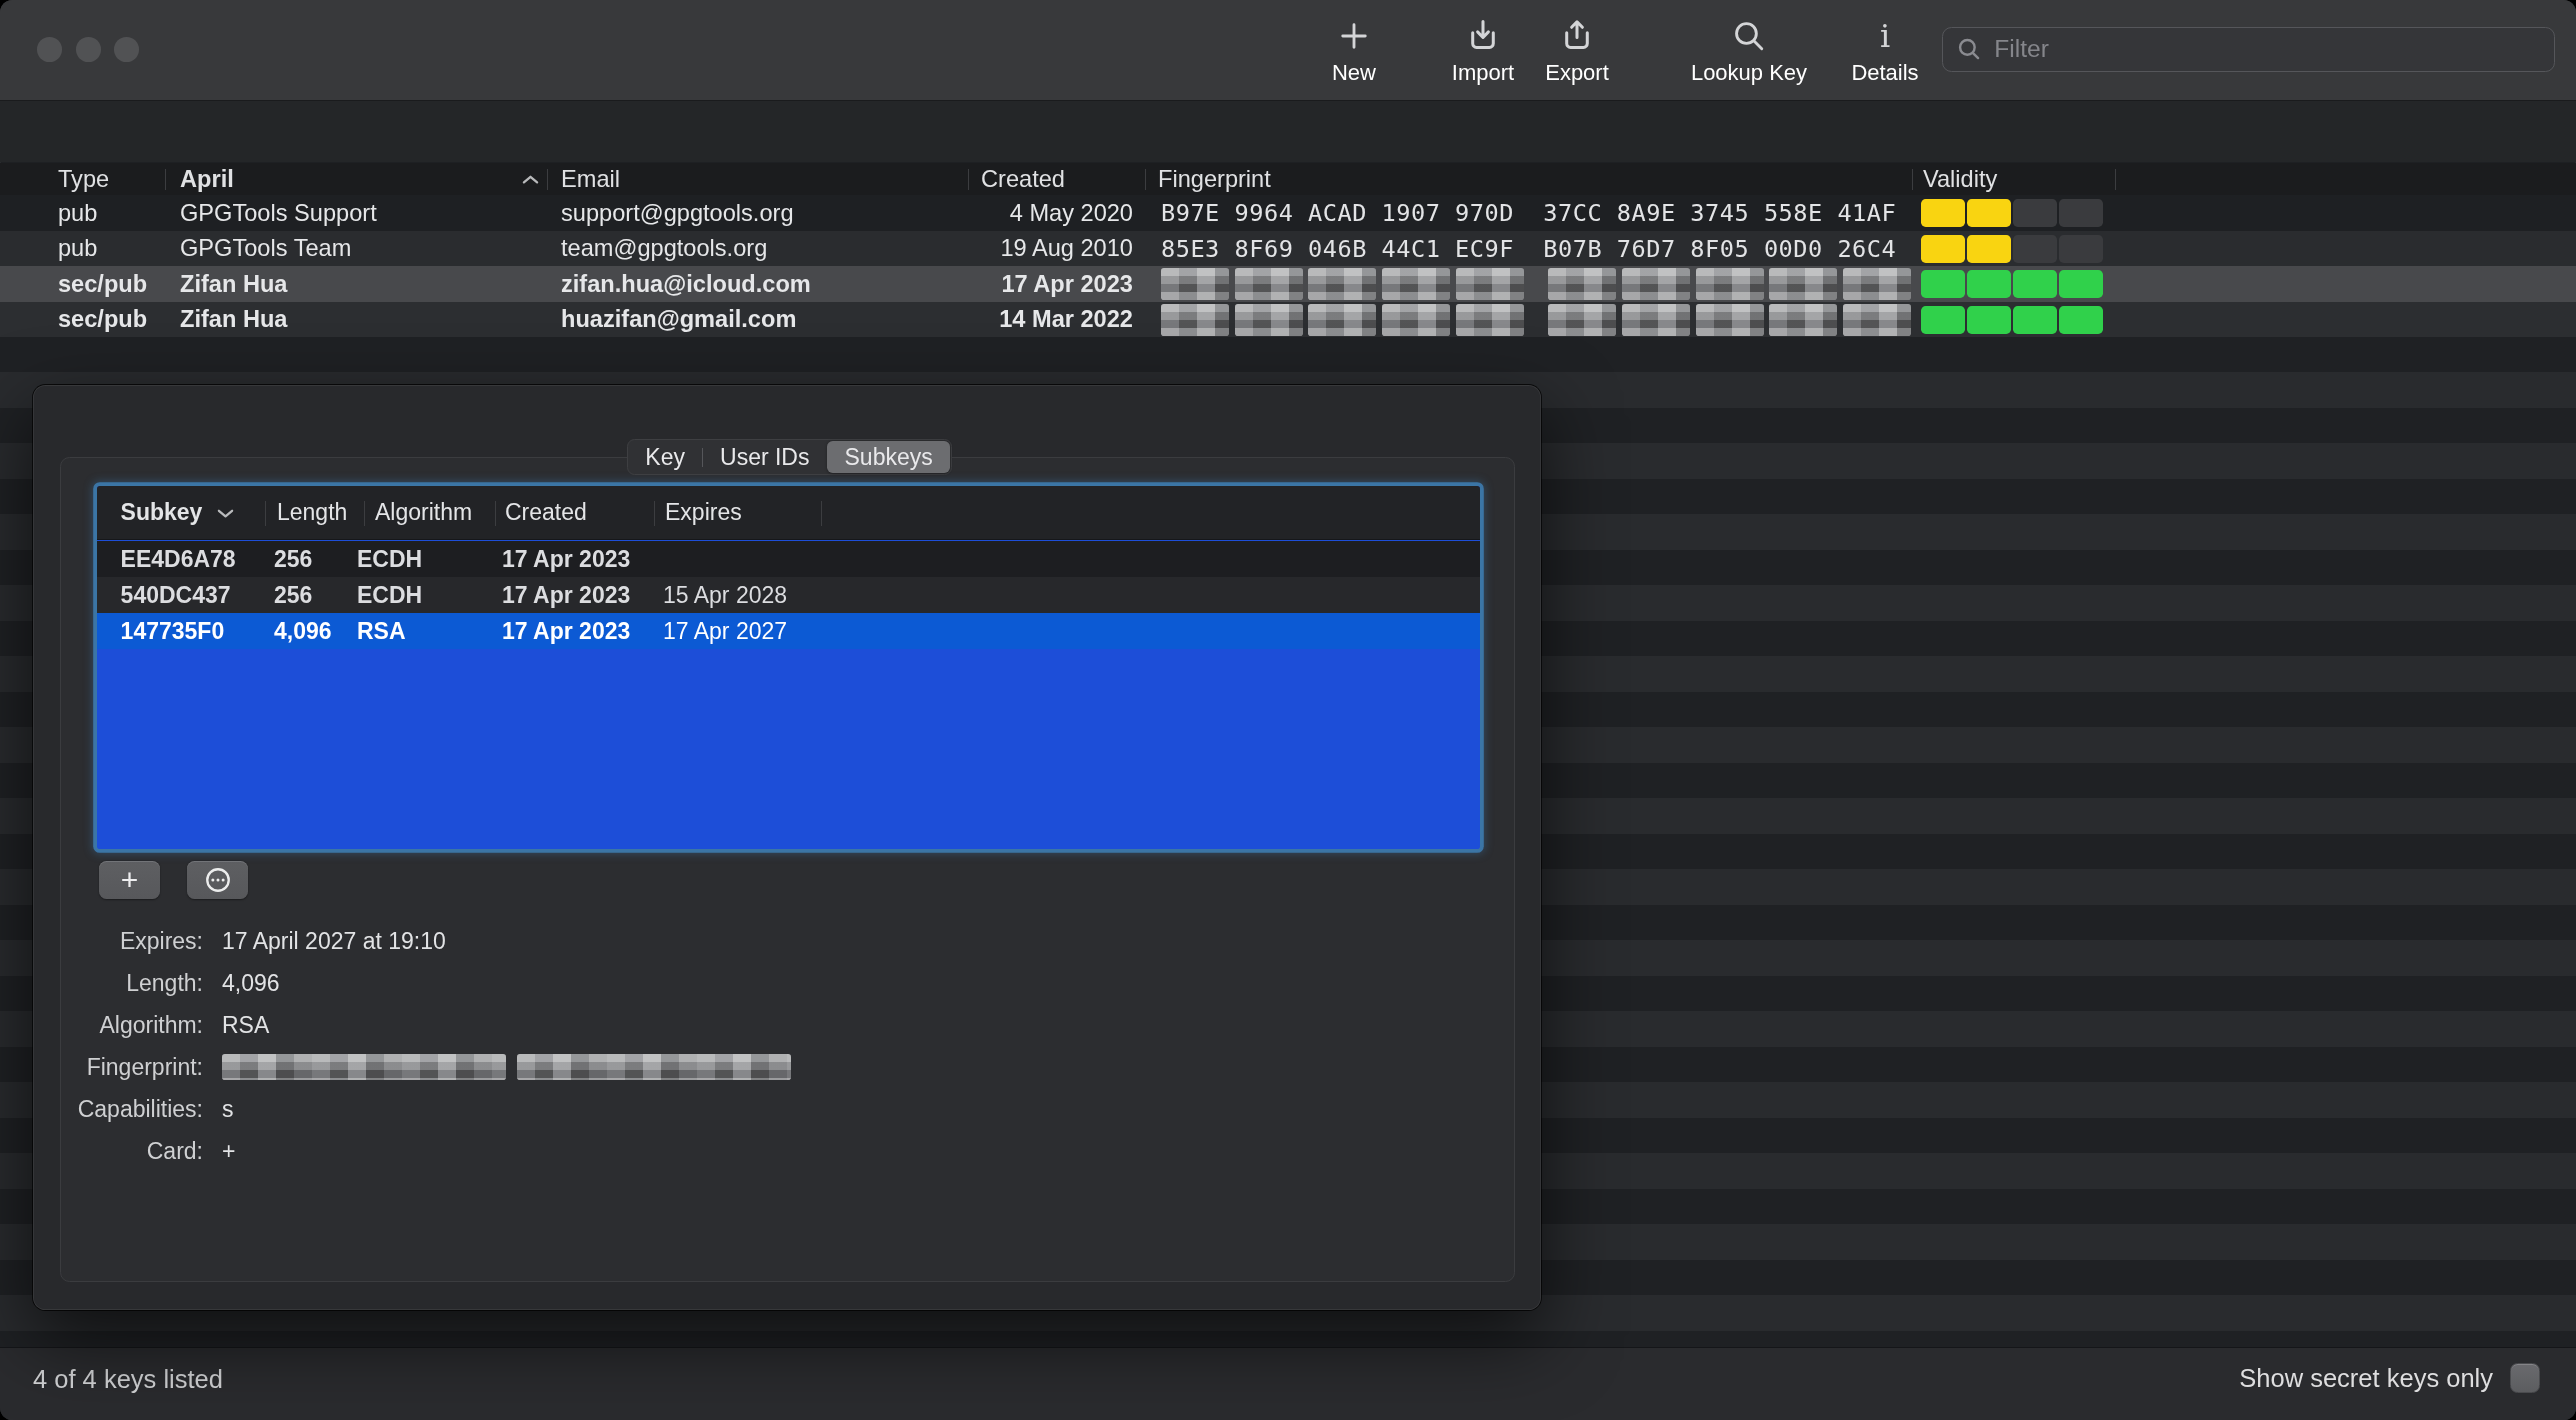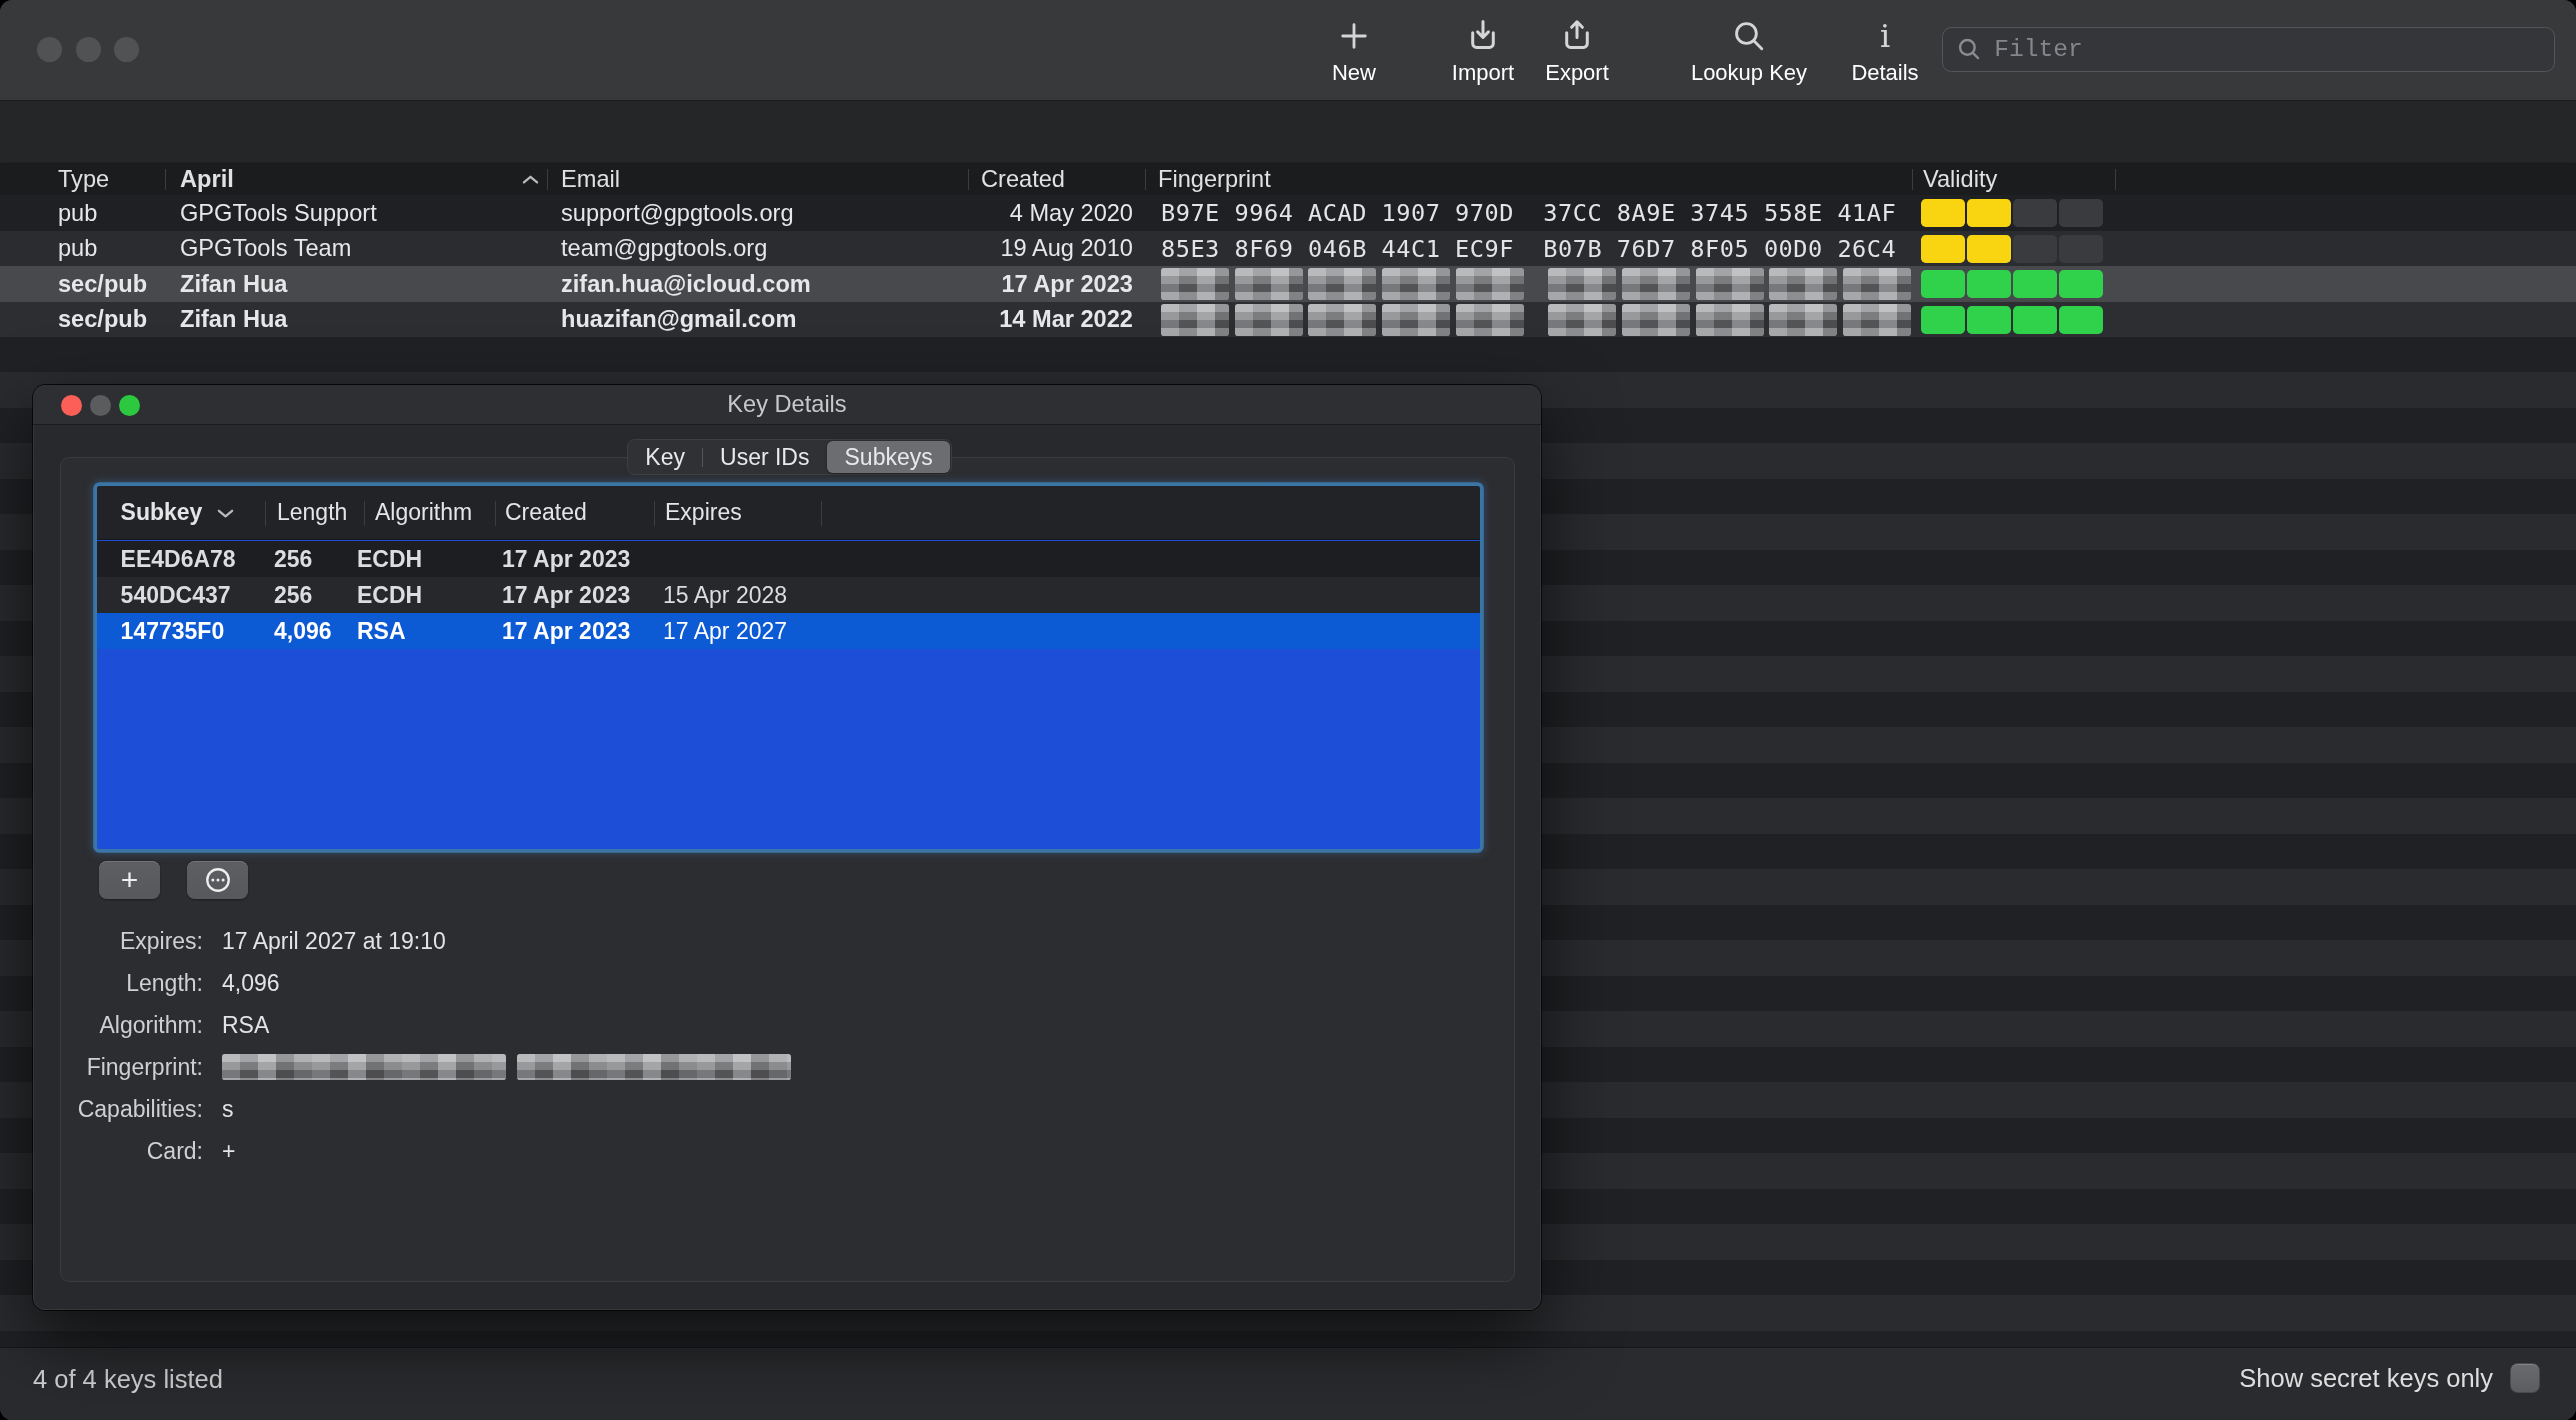--- a/index.html
+++ b/index.html
@@ -15,21 +15,21 @@
   .light{position:absolute;top:37px;width:24.6px;height:24.6px;border-radius:50%;background:#515254;}
   .tb-item{position:absolute;top:13.2px;width:142px;text-align:center;color:#d6d7d9;}
   .tb-item .ic{height:45px;display:flex;align-items:center;justify-content:center;}
   .tb-item .lb{font-size:22px;color:#ffffff;margin-top:1.9px;}
   .tb-item svg{stroke:#d4d5d7;fill:none;stroke-width:1.9;stroke-linecap:round;stroke-linejoin:round;}
   .info-i{font-family:"DejaVu Serif",serif;font-size:32px;font-style:normal;color:#d4d5d7;line-height:1;}
   #filter-field{position:absolute;left:1942px;top:26.5px;width:613px;height:45px;border-radius:9.5px;
       border:1.9px solid #55565a;background:#353639;display:flex;align-items:center;box-sizing:border-box;padding:0 13.2px;}
   #filter-field svg{stroke:#8a8b90;fill:none;stroke-width:2.2;stroke-linecap:round;}
   #filter-input{flex:1;margin-left:9.5px;background:transparent;border:none;outline:none;color:#eab308;
-      font-size:24.6px;font-family:Liberation Mono, monospace;}
+      font-size:24.6px;font-family:Liberation Sans, sans-serif;}
   #filter-input::placeholder{color:#85868b;}
 
   
   #gapband{position:absolute;left:0;top:101px;width:100%;height:61px;background:#242628;}
   #mt-header{position:absolute;left:0;top:163px;width:100%;height:32px;background:#1b1c1e;border-bottom:1.9px solid #121316;}
   .hcell{position:absolute;top:0;height:100%;display:flex;align-items:center;font-size:23.6px;color:#e0e1e3;}
   .hsep{position:absolute;top:5.7px;height:21px;width:0.9px;background:#3c3d40;}
   .sort-ch{margin-left:13.2px;}
   .sort-ch svg{stroke:#b9babc;fill:none;stroke-width:2.4;stroke-linecap:round;stroke-linejoin:round;}
 
@@ -273,26 +273,20 @@
 
   <div id="statusbar">
     <div id="status-left">4 of 4 keys listed</div>
     <div id="status-right">
       <span class="lbl">Show secret keys only</span>
       <div id="secret-checkbox"></div>
     </div>
   </div>
 
   <div id="dialog">
-    <div id="dlg-titlebar">
-      <div id="dlg-title">Key Details</div>
-      <div class="dlight" id="dlg-close"></div>
-      <div class="dlight" id="dlg-min"></div>
-      <div class="dlight" id="dlg-zoom"></div>
-    </div>
 
     <div id="tabbox"></div>
 
     <div id="tabs">
       <div class="tab" id="tab-key">
             <span>Key</span>
           </div>
       <div class="tab-div"></div>
       <div class="tab" id="tab-userids">
             <span>User IDs</span>

